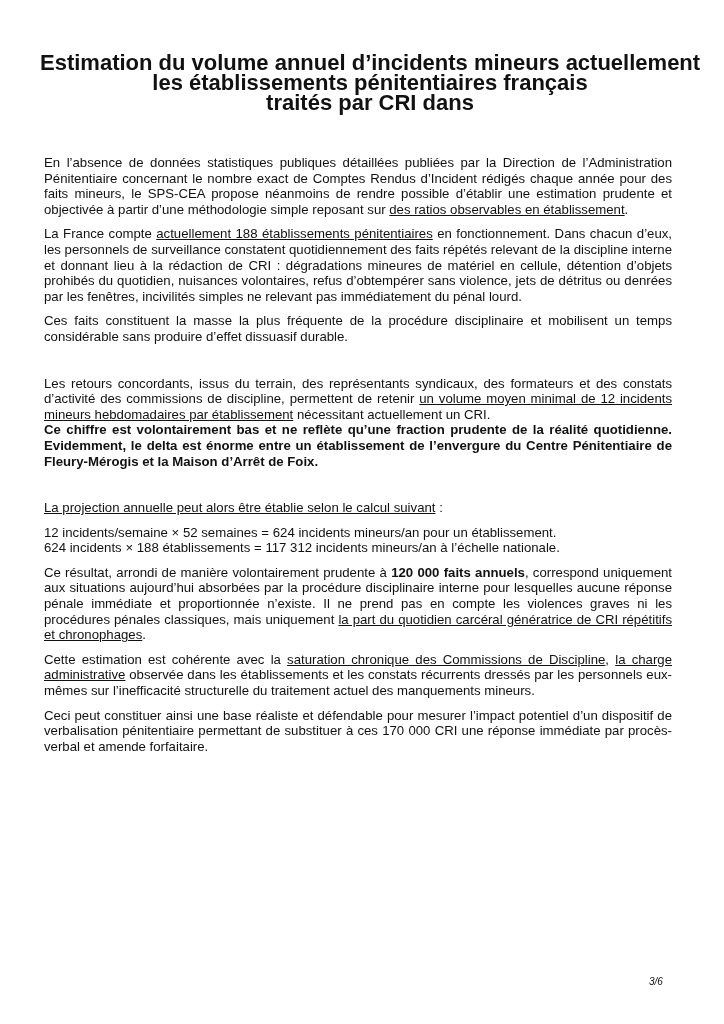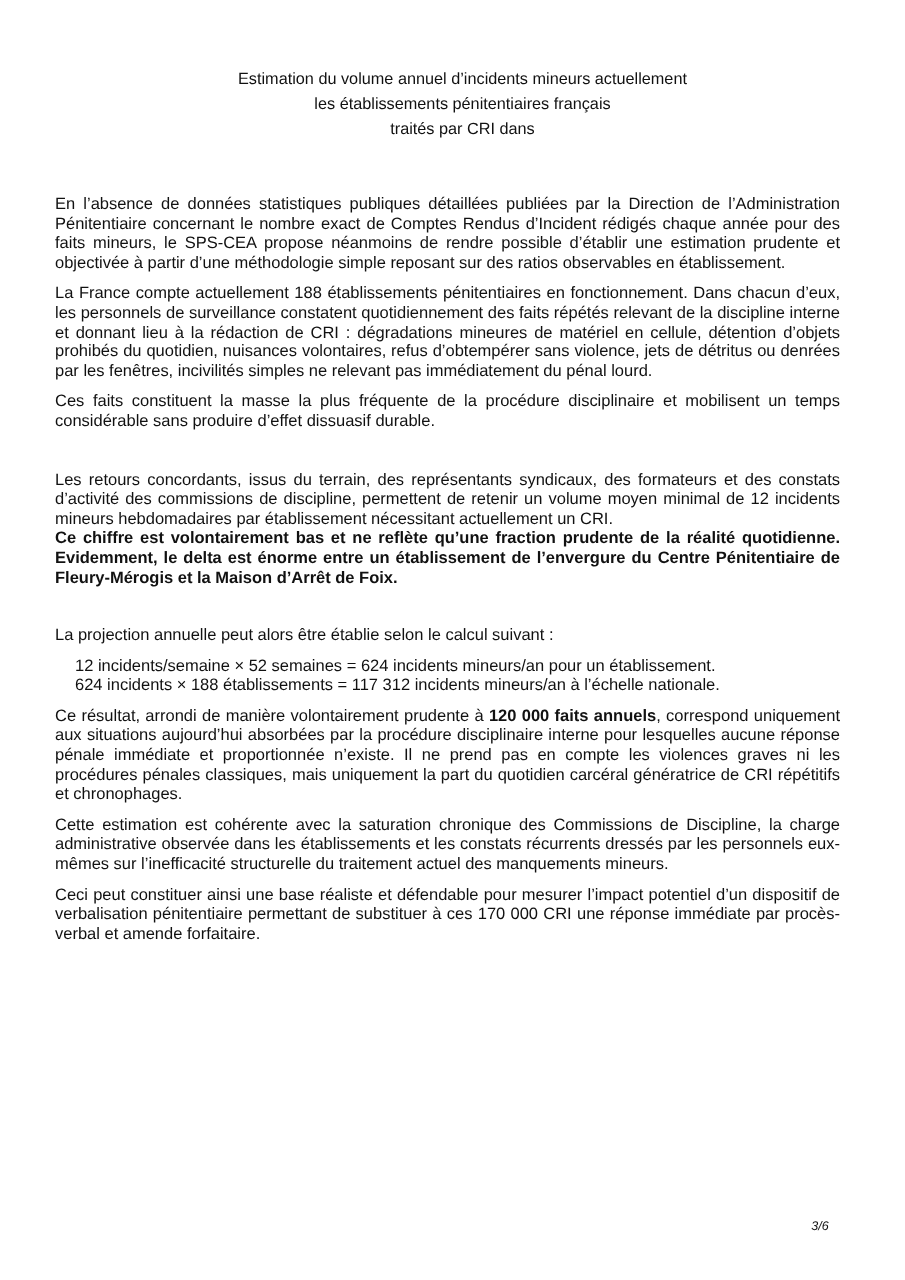--- a/index.html
+++ b/index.html
@@ -3,32 +3,32 @@
 <meta charset="utf-8">
 <style>
   html, body { margin: 0; padding: 0; background: #ffffff; }
   body {
     width: 724px; height: 1024px; position: relative; overflow: hidden;
     font-family: "Liberation Sans", "DejaVu Sans", sans-serif;
     color: #111111;
   }
   .title {
     position: absolute; left: 40px; width: 660px; top: 53px;
-    text-align: center; font-weight: normal; font-size: 13px; line-height: 20px;
+    text-align: center; font-weight: bold; font-size: 22px; line-height: 20px;
   }
   .title div { white-space: nowrap; }
   .body {
     position: absolute; left: 44px; width: 628px; top: 155px;
     font-size: 13.2px; line-height: 15.6px;
   }
   .p { text-align: justify; margin: 0 0 9px 0; }
   .p.tight { margin-bottom: 0; margin-top: 31px; }
-  .u { }
+  .u { text-decoration: underline; }
   .b { font-weight: bold; }
-  .calc { margin: 9px 0 9px 16px; }
+  .calc { margin: 9px 0 9px 0; }
   .calc div { white-space: nowrap; }
   .page-num {
     position: absolute; left: 649px; top: 976px;
     font-size: 10px; font-style: italic;
   }
 </style>
 </head>
 <body>
 
 <div class="title">

